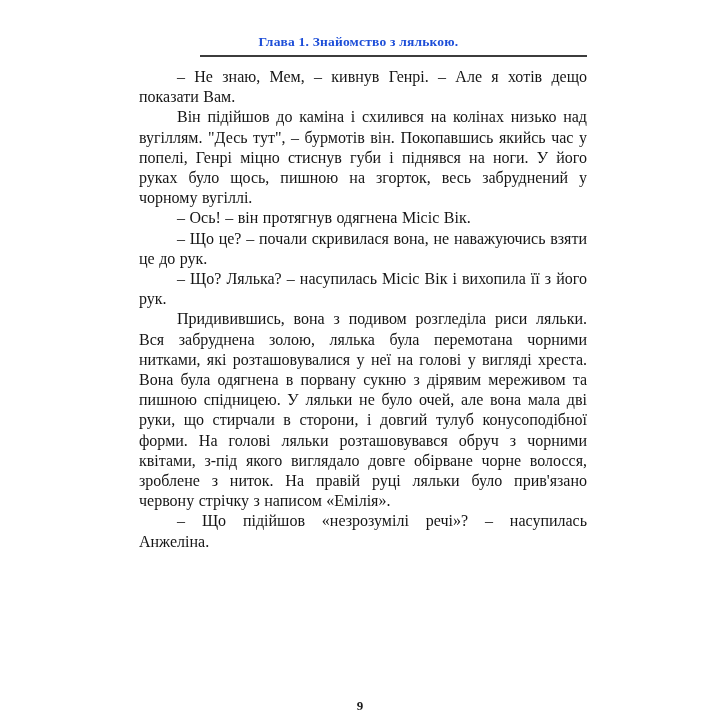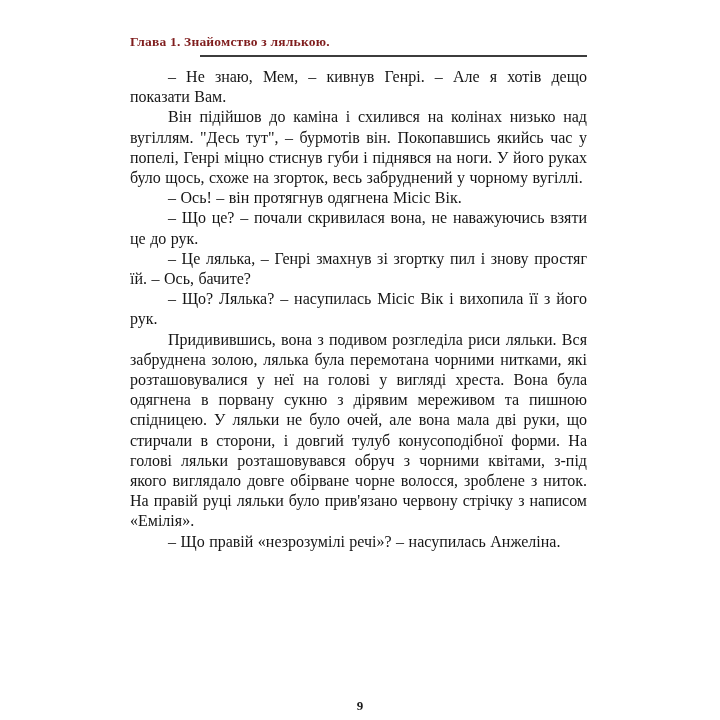--- a/index.html
+++ b/index.html
@@ -17,35 +17,36 @@
     overflow: hidden;
     box-sizing: border-box;
   }
   .content {
     position: absolute;
     left: 130px;
     top: 34px;
     width: 457px;
   }
   .running-head {
-    text-align: left;
+    text-align: center;
     font-weight: bold;
     font-size: 13.5px;
     letter-spacing: 0.2px;
     padding-bottom: 5px;
-    color: #7f1d1d;
+    color: #1d4ed8;
   }
   .header-rule {
     border: 0;
     border-top: 2px solid #3c3c3c;
     margin: 0 0 0 70px;
     height: 0;
   }
   .body-text {
     margin-top: 10px;
+    margin-left: 9px;
   }
   .body-text p {
     margin: 0;
     text-align: justify;
     text-indent: 38px;
     font-size: 16px;
     line-height: 20.2px;
     word-spacing: 0.5px;
   }
   .page-number {
@@ -63,23 +64,22 @@
 <body>
 
 <div class="page">
   <div class="content">
     <header>
       <div class="running-head">Глава 1. Знайомство з лялькою.</div>
       <hr class="header-rule">
     </header>
     <main class="body-text">
       <p>– Не знаю, Мем, – кивнув Генрі. – Але я хотів дещо показати Вам.</p>
-      <p>Він підійшов до каміна і схилився на колінах низько над вугіллям. "Десь тут", – бурмотів він. Покопавшись якийсь час у попелі, Генрі міцно стиснув губи і піднявся на ноги. У його руках було щось, схоже на згорток, весь забруднений у чорному вугіллі.</p>
+      <p>Він підійшов до каміна і схилився на колінах низько над вугіллям. "Десь тут", – бурмотів він. Покопавшись якийсь час у попелі, Генрі міцно стиснув губи і піднявся на ноги. У його руках було щось, пишною на згорток, весь забруднений у чорному вугіллі.</p>
       <p>– Ось! – він протягнув одягнена Місіс Вік.</p>
       <p>– Що це? – почали скривилася вона, не наважуючись взяти це до рук.</p>
-      <p>– Це лялька, – Генрі змахнув зі згортку пил і знову простяг їй. – Ось, бачите?</p>
       <p>– Що? Лялька? – насупилась Місіс Вік і вихопила її з його рук.</p>
       <p>Придивившись, вона з подивом розгледіла риси ляльки. Вся забруднена золою, лялька була перемотана чорними нитками, які розташовувалися у неї на голові у вигляді хреста. Вона була одягнена в порвану сукню з дірявим мереживом та пишною спідницею. У ляльки не було очей, але вона мала дві руки, що стирчали в сторони, і довгий тулуб конусоподібної форми. На голові ляльки розташовувався обруч з чорними квітами, з-під якого виглядало довге обірване чорне волосся, зроблене з ниток. На правій руці ляльки було прив'язано червону стрічку з написом «Емілія».</p>
-      <p>– Що правій «незрозумілі речі»? – насупилась Анжеліна.</p>
+      <p>– Що підійшов «незрозумілі речі»? – насупилась Анжеліна.</p>
     </main>
   </div>
   <footer class="page-number">9</footer>
 </div>
 
 </body></html>

